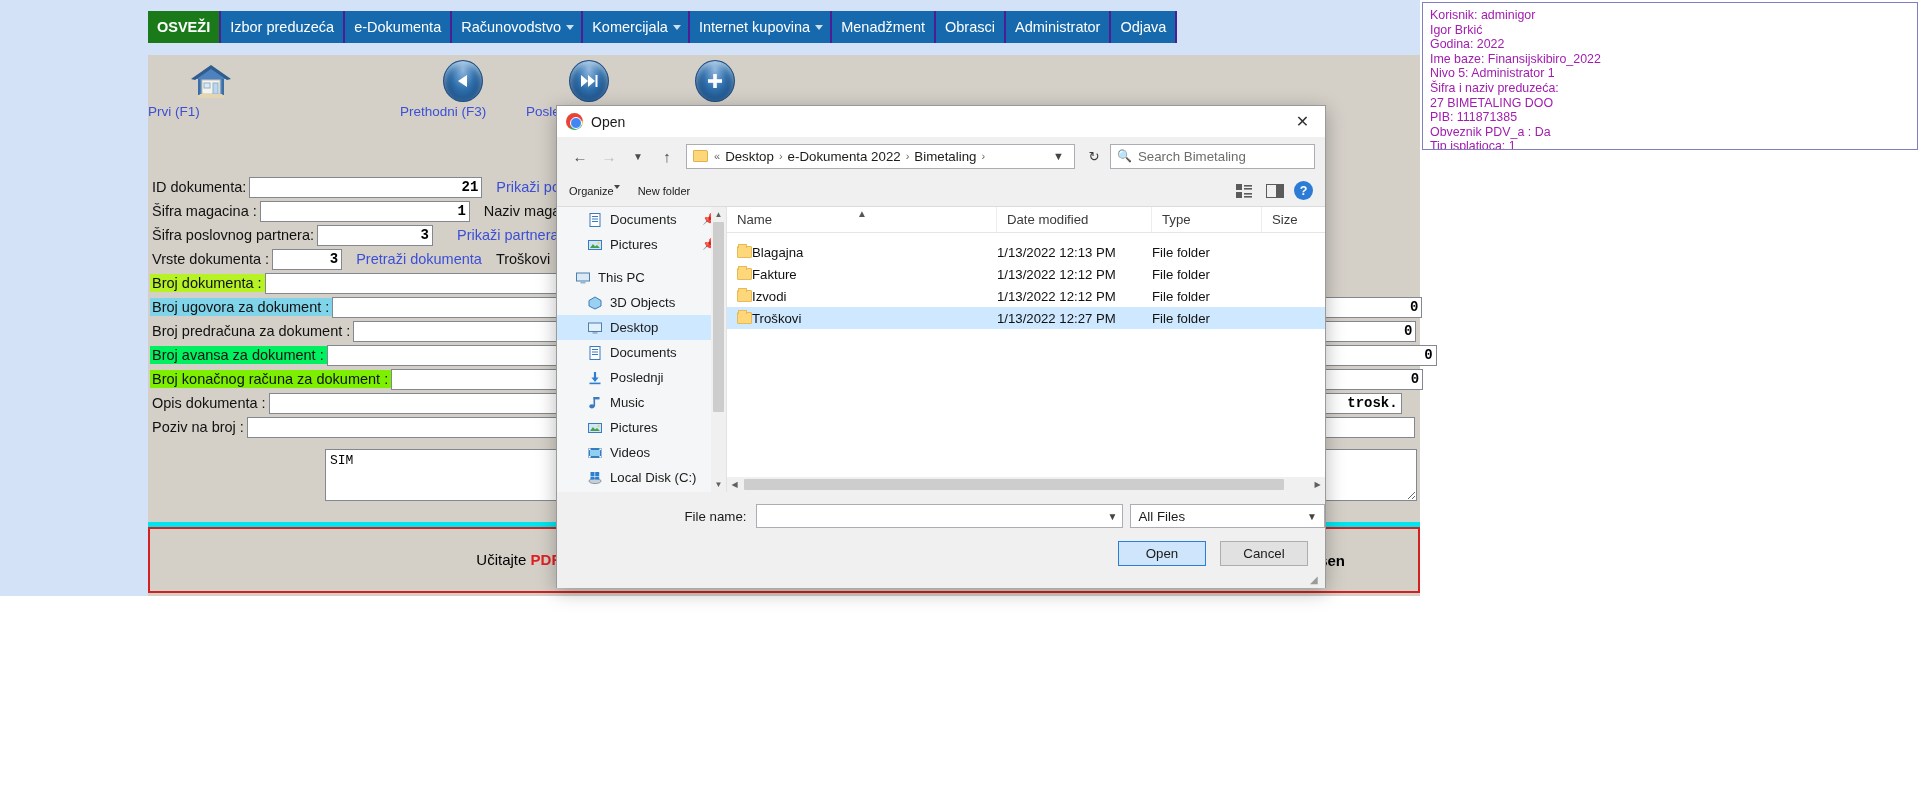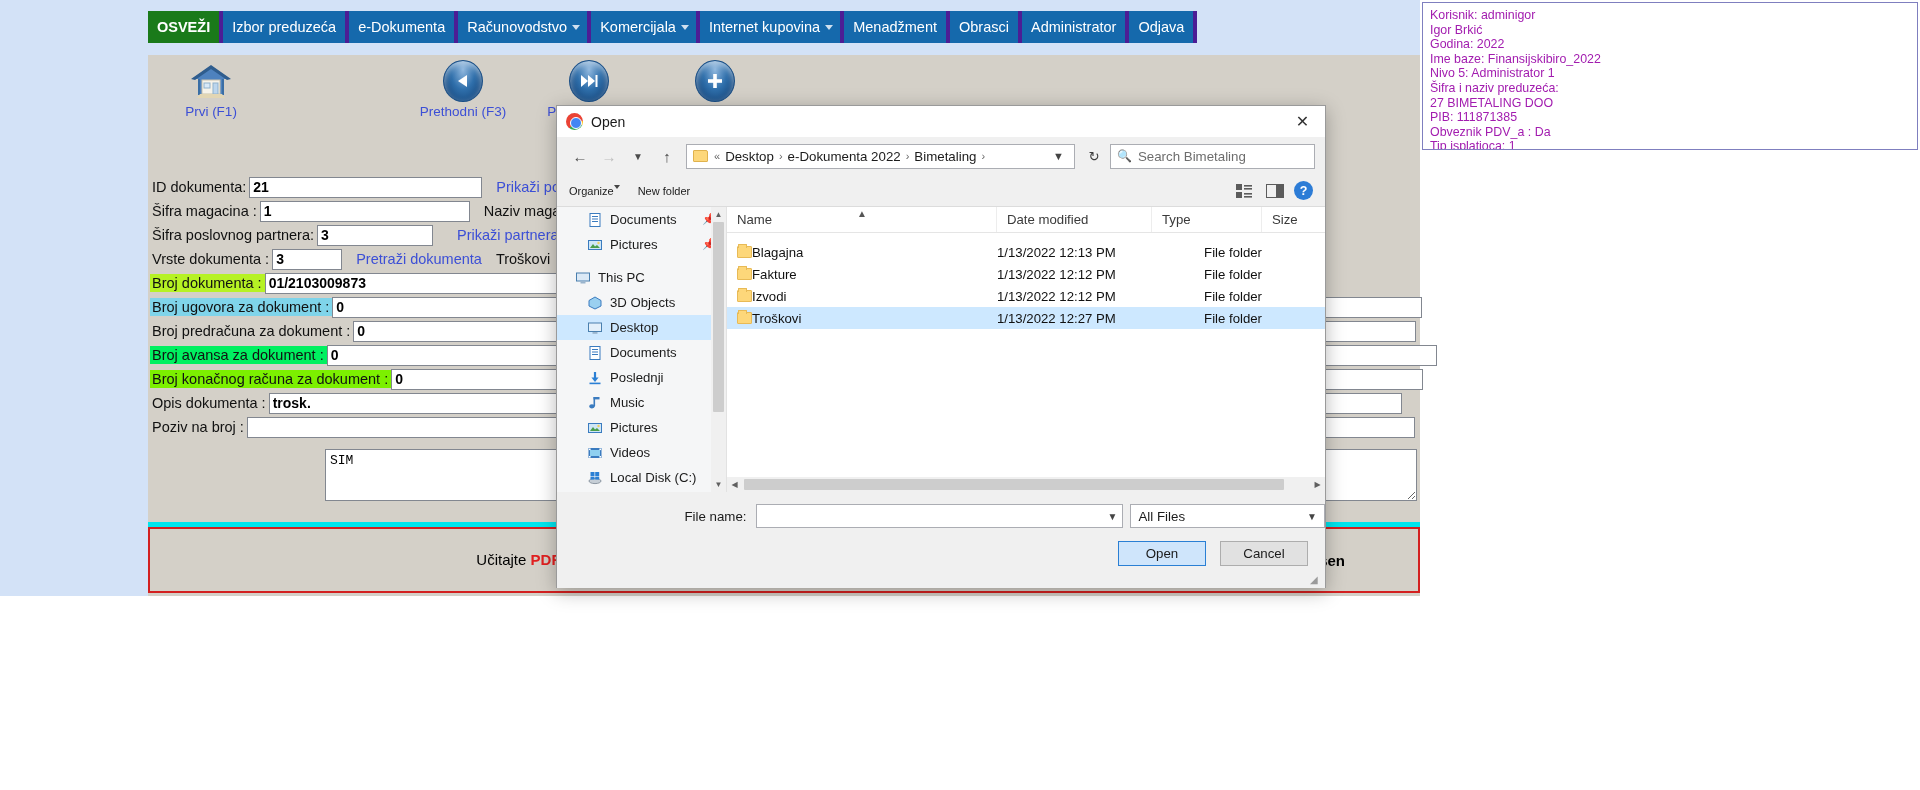--- a/index.html
+++ b/index.html
@@ -20,21 +20,21 @@
 
   
   .navbar {
     position: absolute; left: 148px; top: 11px;
     display: flex; height: 32px; align-items: stretch;
   }
   .nav-item {
     background: #1569ac; color: #ffffff;
     font-size: 14.5px; line-height: 32px;
     padding: 0 9px; white-space: nowrap;
-    border-right: 4px solid #4c1d95;
+    border-right: 2px solid #4c1d95;
     cursor: pointer; position: relative;
   }
   .nav-item:first-child { border-left: none; }
   .nav-item.refresh { background: #1a7a1a; font-weight: 600; }
   .nav-item.has-caret { padding-right: 20px; }
   .caret {
     position: absolute; right: 7px; top: 14px;
     width: 0; height: 0;
     border-left: 4px solid transparent;
     border-right: 4px solid transparent;
@@ -55,21 +55,21 @@
   .app-body {
     position: absolute; left: 148px; top: 55px;
     width: 1272px; height: 541px;
     background: #d4d0c8;
   }
   .toolbar {
     position: absolute; left: 0; top: 0; width: 1272px; height: 73px;
     background: #d4d0c8;
   }
   .tool-btn {
-    position: absolute; top: 5px; width: 126px; text-align: center;
+    position: absolute; top: 5px; width: 126px; text-align: left;
     cursor: pointer;
   }
   .tool-ico { height: 42px; display: flex; align-items: center; justify-content: center; }
   .tool-label { color: #3c4fd6; font-size: 13.5px; margin-top: 2px; }
 
   .circ {
     width: 40px; height: 42px; border-radius: 50%;
     background: radial-gradient(ellipse at 50% 22%, #8fb7de 0%, #2f6fab 45%, #1b4f86 75%, #15406d 100%);
     border: 1px solid #1b4f86;
     display: flex; align-items: center; justify-content: center;
@@ -78,22 +78,22 @@
 
   
   .form-area {
     position: absolute; left: 0; top: 73px; width: 1272px; height: 468px;
     background: #d4d0c8;
   }
   .frow { position: absolute; height: 22px; display: flex; align-items: center; font-size: 14.5px; color: #111; }
   .flabel { white-space: nowrap; padding: 1px 3px 1px 2px; }
   .finput {
     border: 1px solid #828790; background: #ffffff; height: 21px;
-    font-family: Liberation Sans, sans-serif; font-size: 14px; font-weight: bold;
-    color: #000; padding: 0 3px; outline: none;
+    font-family: Liberation Mono, monospace; font-size: 14px; font-weight: bold;
+    color: #000; padding: 0 3px; outline: none; text-align: right;
   }
   .flink { color: #3c4fd6; font-size: 14.5px; margin-left: 14px; cursor: pointer; white-space: nowrap; }
   .ftext { font-size: 14.5px; color: #111; margin-left: 14px; white-space: nowrap; }
   .hl-yellowgreen { background: #b6f224; }
   .hl-cyan { background: #7fd4ea; }
   .hl-green { background: #00f060; }
   .hl-lime { background: #7cf000; }
 
   .memo {
     position: absolute; left: 325px; top: 466px;
@@ -201,21 +201,21 @@
   .fcol { font-size: 13.2px; color: #3a3a3a; padding-left: 10px; border-right: 1px solid #ededed; height: 100%; display: flex; align-items: center; cursor: pointer; }
   .fcol.c1 { width: 270px; }
   .fcol.c2 { width: 155px; }
   .fcol.c3 { width: 110px; }
   .fcol.c4 { width: 60px; border-right: none; }
   .sortmark { position: absolute; left: 130px; top: 1px; font-size: 10px; color: #555; }
   .frow2 { display: flex; height: 22px; align-items: center; font-size: 13.2px; color: #111; cursor: pointer; }
   .frow2.sel { background: #cde8ff; }
   .fc1 { width: 270px; display: flex; align-items: center; padding-left: 10px; }
   .fc2 { width: 155px; }
-  .fc3 { width: 110px; text-align: right; }
+  .fc3 { width: 110px; }
   .fc4 { width: 60px; text-align: right; }
   .folder-ico { width: 15px; height: 12px; background: #fdd77a; border: 1px solid #e8ba56; border-radius: 1px; position: relative; flex: 0 0 15px; }
   .folder-ico::before { content:""; position:absolute; left:0; top:-3px; width:7px; height:3px; background:#fdd77a; border:1px solid #e8ba56; border-bottom:none; border-radius:1px 1px 0 0; }
   .hscroll { position: absolute; left: 0; bottom: 0; width: 100%; height: 15px; background: #f0f0f0; display: flex; align-items: center; }
   .hscroll .lt, .hscroll .rt { width: 15px; text-align: center; font-size: 8px; color: #606060; cursor: pointer; }
   .hscroll .hthumb { height: 11px; background: #cdcdcd; border-radius: 1px; margin: 0 2px; }
 
   .dlg-foot { background: #f0f0f0; position: relative; height: 96px; }
   .fname-row { display: flex; align-items: center; position: absolute; left: 0; top: 12px; width: 100%; }
   .fname-lbl { width: 200px; text-align: right; padding-right: 10px; font-size: 13.3px; }

